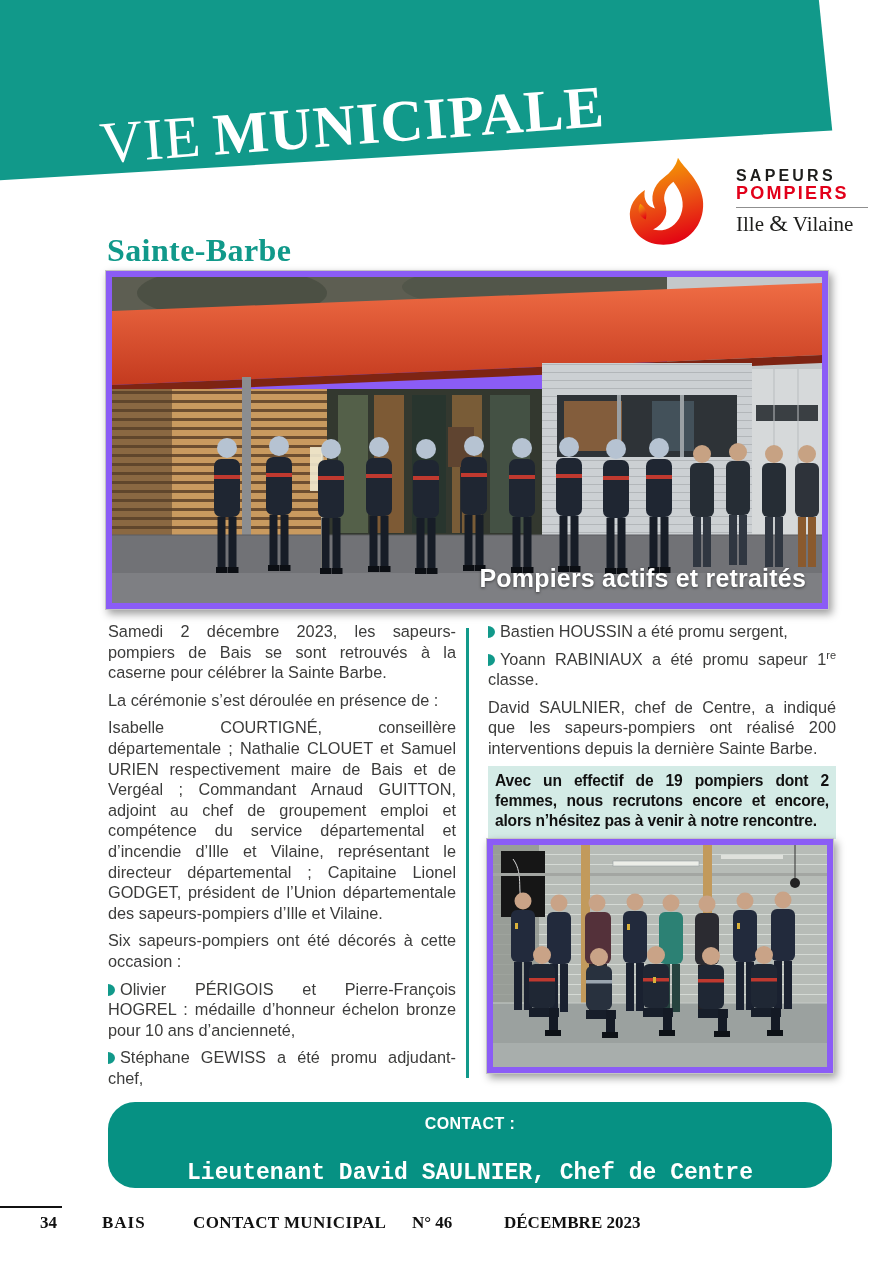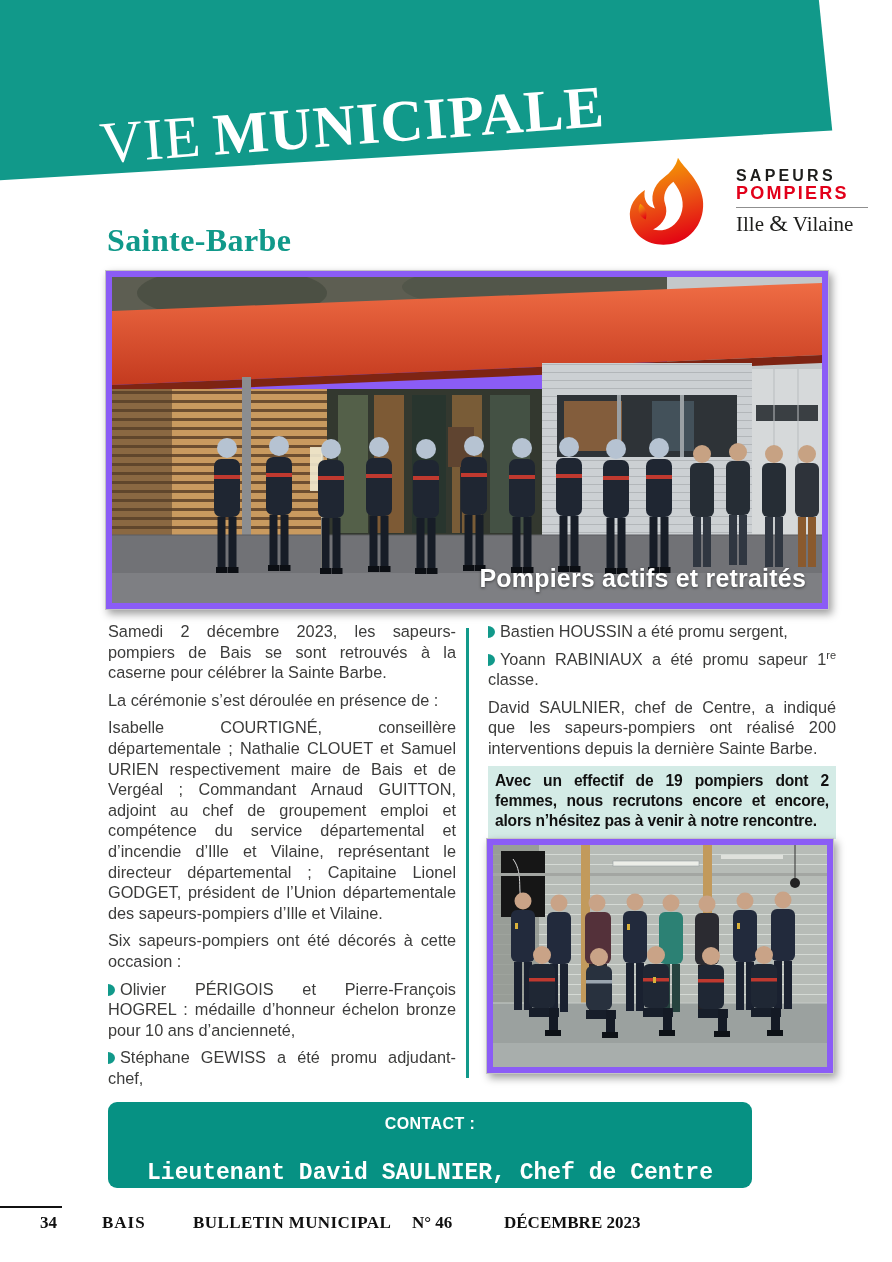--- a/index.html
+++ b/index.html
@@ -34,21 +34,21 @@
   .logo{position:absolute; left:620px; top:156px; display:flex; align-items:center; gap:24px;}
   .logo-flame{width:92px; height:92px;}
   .logo-text{display:flex; flex-direction:column; width:132px;}
   .logo-sapeurs{font-weight:700; font-size:16px; letter-spacing:3.2px; color:var(--ink); line-height:1.05;}
   .logo-pompiers{font-weight:700; font-size:18px; letter-spacing:2.2px; color:var(--red); line-height:1.1;}
   .logo-rule{height:1px; background:#8f8f8f; margin:3px 0 2px;}
   .logo-region{font-family:"Liberation Serif","DejaVu Serif",serif; font-size:21px; color:var(--ink); line-height:1.1;}
   .logo-region .amp{font-size:24px;}
   
   .article-title{
-    position:absolute; left:107px; top:201px;
+    position:absolute; left:107px; top:211px;
     font-family:"Liberation Serif","DejaVu Serif",serif;
     font-weight:700; font-size:32px; letter-spacing:.4px; color:var(--teal);
   }
   
   .photo-frame{
     position:absolute; background:#8b5cf6; padding:6px; border:1px solid #c4c4c4;
     box-shadow:3px 4px 8px rgba(0,0,0,.38);
   }
   .photo1{left:105px; top:270px; width:724px; height:340px;}
   .photo2{left:486px; top:838px; width:348px; height:236px;}
@@ -70,22 +70,22 @@
     vertical-align:-1px;
   }
   sup{font-size:11px; line-height:0;}
   .highlight{
     background:var(--highlight-bg); color:#111; font-weight:700;
     font-size:15.6px; line-height:20.4px; letter-spacing:-.2px;
     padding:5px 7px 7px; margin:1px -6px 0 -4px;
   }
   
   .contact{
-    position:absolute; left:108px; top:1102px; width:644px; height:86px;
-    background:var(--teal-dark); border-radius:9px; color:#fff;
+    position:absolute; left:108px; top:1102px; width:724px; height:86px;
+    background:var(--teal-dark); border-radius:27px; color:#fff;
     text-align:center; font-weight:700;
   }
   .contact-label{margin-top:13px; font-size:16px; letter-spacing:.4px;}
   .contact-line{margin-top:27px; font-size:23px;font-family:Liberation Mono, monospace;}
   .contact-phone{margin-top:12px; font-size:17.5px;}
   .phone-icon{font-weight:400; margin-right:4px;}
   
   .footer-rule{position:absolute; left:0; top:1206px; width:62px; height:2px; background:#111;}
   .f{position:absolute; top:1213px; font-family:"Liberation Serif","DejaVu Serif",serif; font-size:17px; color:#111;}
   .f-bold{font-weight:700;}
@@ -312,17 +312,17 @@
 
   <div class="contact">
     <div class="contact-label">CONTACT :</div>
     <div class="contact-line">Lieutenant David SAULNIER, Chef de Centre</div>
     <div class="contact-phone"><span class="phone-icon">✆</span><span>06 11 93 25 69</span></div>
   </div>
 
   <div class="footer-rule"></div>
   <span class="f f-bold f-page">34</span>
   <span class="f f-bold f-town">BAIS</span>
-  <span class="f f-bold f-bulletin">BULLETIN MUNICIPAL</span>
+  <span class="f f-bold f-bulletin">CONTACT MUNICIPAL</span>
   <span class="f f-bold f-issue">N° 46</span>
   <span class="f f-date">DÉCEMBRE 2023</span>
 
 </div>
 
 </body></html>

